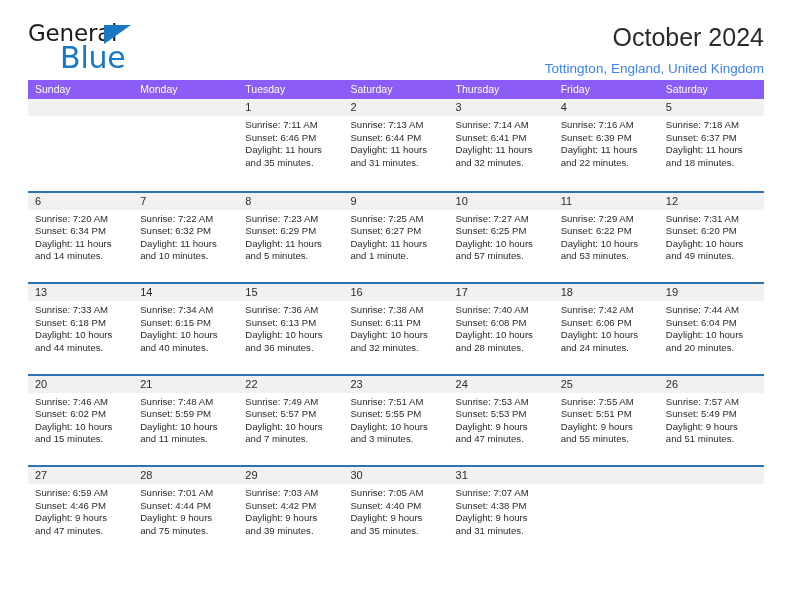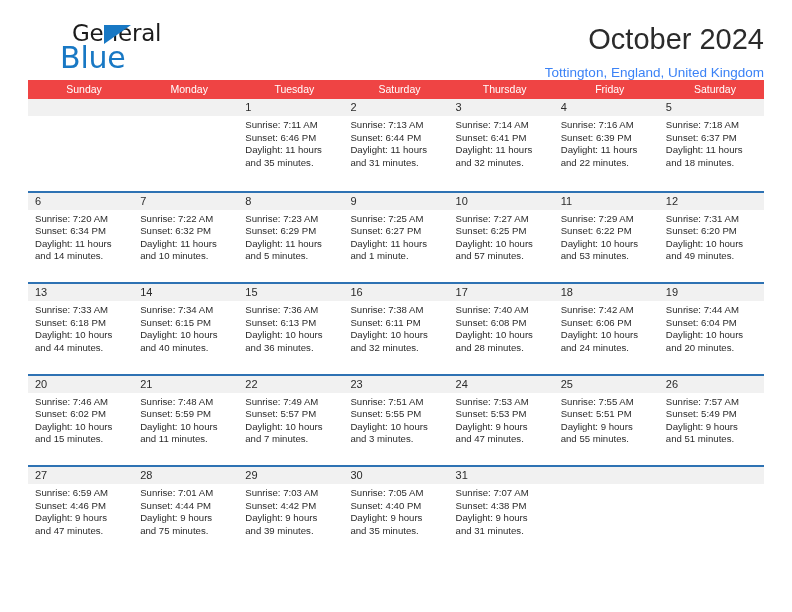--- a/index.html
+++ b/index.html
@@ -40,21 +40,20 @@
     user-select: none;
   }
   .logo-general {
     position: absolute;
     left: 0;
     top: 0;
     font-size: 23px;
     letter-spacing: -0.2px;
     color: #1b1b1b;
     font-family: "DejaVu Sans", sans-serif;
-    margin-left: 44px;
   }
   .logo-blue {
     position: absolute;
     left: 32px;
     top: 21px;
     font-size: 30px;
     letter-spacing: -0.2px;
     color: #1878c4;
     font-family: "DejaVu Sans", sans-serif;
   }
@@ -66,44 +65,43 @@
     height: 0;
     border-left: 27px solid #1878c4;
     border-bottom: 19px solid transparent;
   }
 
   .title-block {
     text-align: right;
     padding-top: 2px;
   }
   .cal-title {
-    font-size: 29px;
+    font-size: 25px;
     color: #2b2b2b;
     font-weight: normal;
     line-height: 1.1;
     margin: 0;
     font-family: "Liberation Sans", sans-serif;
   }
   .cal-subtitle {
     font-size: 13.5px;
     color: #3b82f6;
     margin-top: 9px;
     font-family: "Liberation Sans", sans-serif;
   }
 
   
   .calendar {
     width: 736px;
     margin-top: 8px;
   }
   .weekday-header {
     display: flex;
-    background: #ef4444;
+    background: #8b5cf6;
     height: 19px;
-    text-align: center;
   }
   .weekday-cell {
     flex: 1 1 0;
     color: #ffffff;
     font-size: 10.5px;
     line-height: 19px;
     padding-left: 7px;
     box-sizing: border-box;
     white-space: nowrap;
     overflow: hidden;

